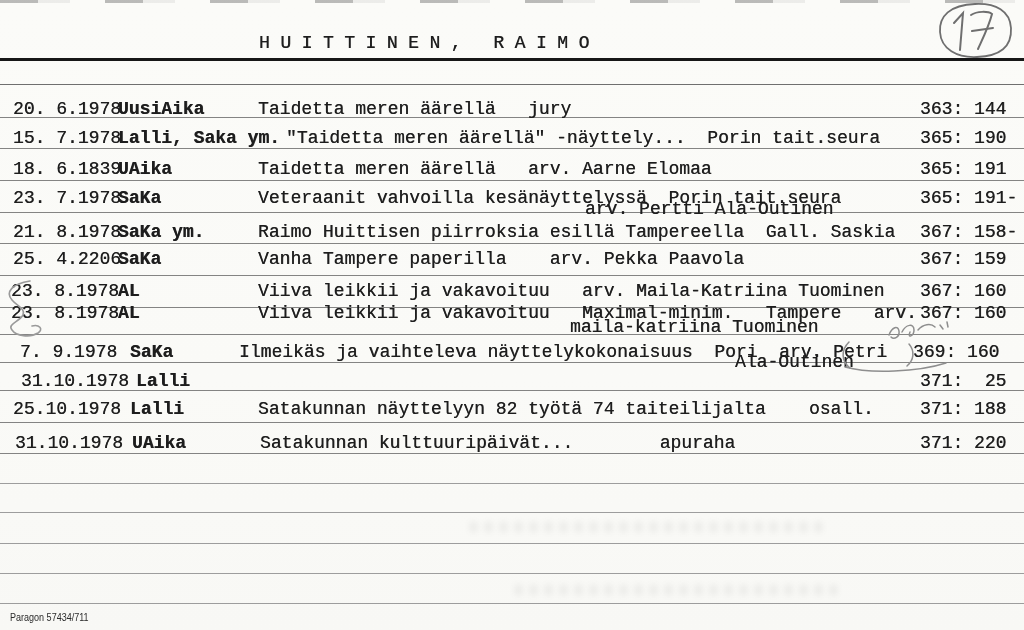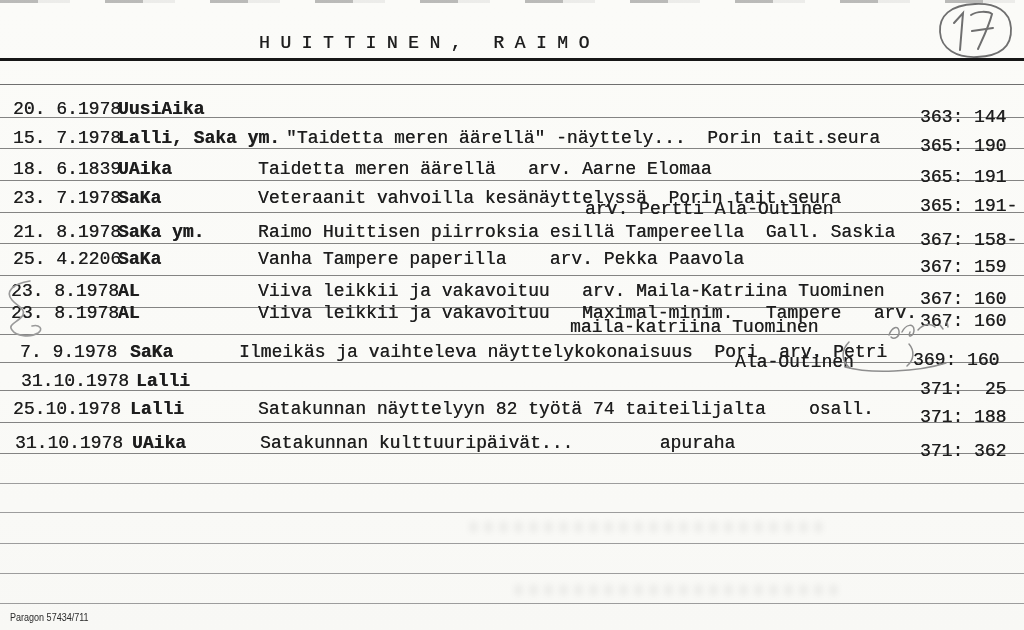--- a/index.html
+++ b/index.html
@@ -17,21 +17,21 @@
     position:absolute;font-family:"Liberation Mono","DejaVu Sans Mono",monospace;
     font-size:18px;line-height:18px;color:#1d1d1d;white-space:pre;
     text-shadow:0.35px 0 0 rgba(25,25,25,.8);
   }
   .hdr{letter-spacing:10.5px;}
   .row span{position:absolute;top:0;}
   .row{position:absolute;left:0;top:0;width:1024px;height:18px;}
   .c-date{left:13px;text-align:center;}
   .c-src{left:118px;font-weight:bold;}
   .c-desc{left:258px;}
-  .c-ref{left:920px;margin-top:8px;}
+  .c-ref{left:920px;}
   
   .rule{position:absolute;left:0;width:1024px;height:1px;background:#8d8d8d;opacity:.85;}
   .rule.dark{background:#6e6e6e;}
   .line-thick{position:absolute;left:0;top:58px;width:1024px;height:3px;background:#171717;}
   .line-mid{position:absolute;left:0;top:84px;width:1024px;height:1px;background:#4c4c4c;opacity:.8;}
   
   #pencil{position:absolute;left:0;top:0;pointer-events:none;}
   
   .ghost{position:absolute;height:10px;filter:blur(3px);opacity:.10;
     background:repeating-linear-gradient(90deg,#666 0 7px,transparent 7px 15px);}
@@ -67,20 +67,21 @@
       <div class="rule" style="top: 483px;"></div>
       <div class="rule" style="top: 512px;"></div>
       <div class="rule" style="top: 543px;"></div>
       <div class="rule" style="top: 573px;"></div>
       <div class="rule" style="top: 603px;"></div>
     </div>
 
   <div class="row" style="top:100px">
     <span class="tw c-date">20. 6.1978</span>
     <span class="tw c-src">UusiAika</span>
+    <span class="tw c-desc">Taidetta meren äärellä   jury</span>
     <span class="tw c-ref">363: 144</span>
   </div>
   <div class="row" style="top:129px">
     <span class="tw c-date">15. 7.1978</span>
     <span class="tw c-src">Lalli, Saka ym.</span>
     <span class="tw c-desc" style="left:286px">"Taidetta meren äärellä" -näyttely...  Porin tait.seura</span>
     <span class="tw c-ref">365: 190</span>
   </div>
   <div class="row" style="top:160px">
     <span class="tw c-date">18. 6.1839</span>
@@ -138,21 +139,21 @@
   <div class="row" style="top:400px">
     <span class="tw c-date">25.10.1978</span>
     <span class="tw c-src" style="left:130px">Lalli</span>
     <span class="tw c-desc">Satakunnan näyttelyyn 82 työtä 74 taiteilijalta    osall.</span>
     <span class="tw c-ref">371: 188</span>
   </div>
   <div class="row" style="top:434px">
     <span class="tw c-date" style="left:15px">31.10.1978</span>
     <span class="tw c-src" style="left:132px">UAika</span>
     <span class="tw c-desc" style="left:260px">Satakunnan kulttuuripäivät...        apuraha</span>
-    <span class="tw c-ref">371: 362</span>
+    <span class="tw c-ref">371: 220</span>
   </div>
 
   <div class="ghost" style="left:470px;top:522px;width:360px"></div>
   <div class="ghost" style="left:515px;top:585px;width:330px"></div>
 
   <svg id="pencil" width="1024" height="630" viewBox="0 0 1024 630" aria-label="17">
     <g stroke="#6f6f6f" stroke-width="2" fill="none" stroke-linecap="round">
       <path d="M975,4 C950,5 939,16 940,32 C941,49 957,58 977,57 C1000,56 1012,47 1011,28 C1010,11 996,3 975,4 Z" stroke-width="1.8"></path>
       <path d="M954,23 L963,13 L960,50"></path>
       <path d="M971,15 C977,11 988,11 992,14 C989,26 983,38 978,49"></path>

